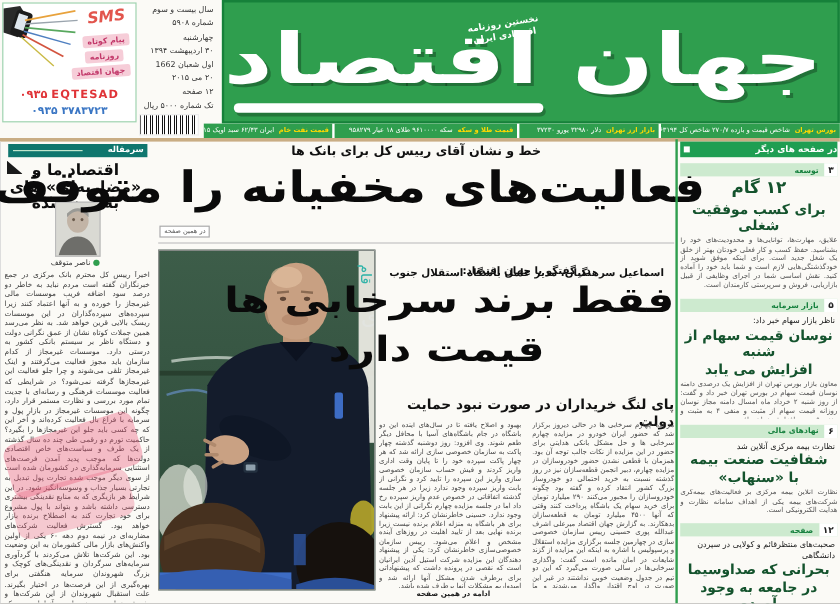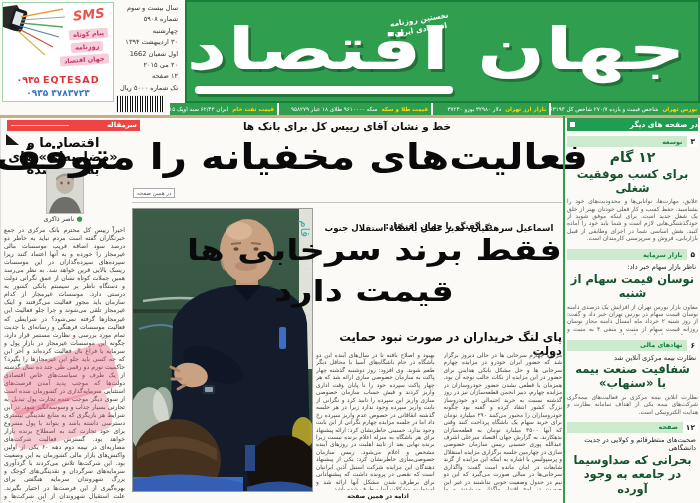--- a/index.html
+++ b/index.html
@@ -21,21 +21,21 @@
   .logo-stroke{left:10px;bottom:9px;width:258px;height:8px;background:#fff;border-radius:4px;box-shadow:2px 3px 0 rgba(0,0,0,.25);}
   .tagline{left:196px;top:15px;width:78px;color:#fff;font-size:7.5px;font-weight:bold;line-height:10px;text-align:center;transform:rotate(-9deg);}
   
   .ticker{left:170px;top:103px;width:530px;height:12px;background:#fff;display:flex;direction:rtl;column-gap:2px;}
   .tick-seg{background:#2f9e4e;height:12px;display:flex;align-items:center;overflow:hidden;white-space:nowrap;padding:0 3px;}
   .tick-label{color:#ffd900;font-size:5.6px;font-weight:bold;margin-left:4px;}
   .tick-val{color:#fff;font-size:5.6px;}
   .tan-rule{left:0;top:115px;width:700px;height:3px;background:#c9ad84;}
   
   .edit-col{left:0;top:118px;width:128px;height:385px;border-left:1px solid #ddd;}
-  .sec-bar{position:absolute;left:6px;top:2px;width:116px;height:11px;background:#ef4444;padding-left:17px;}
+  .sec-bar{position:absolute;left:6px;top:2px;width:116px;height:11px;background:#0f766e;}
   .sec-bar-label{position:absolute;right:3px;top:0;color:#fff;font-size:7px;font-weight:bold;line-height:11px;}
   .sec-bar-line{position:absolute;left:4px;top:5px;width:58px;height:1px;background:#bfe5cc;}
   .flag-icon{position:absolute;left:5px;top:16px;width:13px;height:11px;background:#1a1a1a;clip-path:polygon(0 0,100% 100%,0 100%);}
   .edit-headline{position:absolute;left:2px;top:18px;width:120px;text-align:center;font-weight:bold;font-size:13px;line-height:13.5px;color:#0e0e0e;}
   .author-photo{position:absolute;left:45px;top:50px;width:36px;height:44px;background:#d8d8d2;border:1px solid #bbb;overflow:hidden;}
   .author-name{position:absolute;left:2px;top:97px;width:120px;text-align:center;font-size:6.4px;color:#333;}
   .author-dot{color:#2f9e4e;font-size:7px;}
   .edit-body{position:absolute;left:3px;top:108px;width:121px;height:276px;overflow:hidden;font-size:6.15px;line-height:8.05px;color:#3c3c3c;text-align:justify;}
   .pink-stamp-a{position:absolute;left:4px;top:238px;width:112px;height:46px;background:rgba(233,88,120,.38);border-radius:10px;transform:rotate(-17deg);}
   .pink-stamp-b{position:absolute;left:10px;top:282px;width:100px;height:40px;background:rgba(233,88,120,.30);border-radius:10px;transform:rotate(-14deg);}
@@ -149,21 +149,21 @@
     <div class="author-photo">
       <svg width="36" height="44" viewBox="0 0 36 44">
         <rect width="36" height="44" fill="#d9d9d3"></rect>
         <ellipse cx="18" cy="15" rx="9" ry="10" fill="#c2b4a6"></ellipse>
         <path d="M9,12 Q18,2 27,12 L27,9 Q18,0 9,9 Z" fill="#9a9a96"></path>
         <path d="M2,44 Q6,28 18,28 Q30,28 34,44 Z" fill="#6e6e6a"></path>
         <ellipse cx="14.5" cy="14" rx="1.2" ry="1.4" fill="#6b5c4e"></ellipse>
         <ellipse cx="21.5" cy="14" rx="1.2" ry="1.4" fill="#6b5c4e"></ellipse>
       </svg>
     </div>
-    <div class="author-name"><span class="author-dot">●</span> <span>ناصر ذاکری</span></div>
+    <div class="author-name"><span class="author-dot">●</span> <span>ناصر متوقف</span></div>
     <div class="edit-body rtl">اخیراً رییس کل محترم بانک مرکزی در جمع خبرنگاران گفته است مردم نباید به خاطر دو درصد سود اضافه فریب موسسات مالی غیرمجاز را خورده و به آنها اعتماد کنند زیرا سپرده‌های سپرده‌گذاران در این موسسات ریسک بالایی قرین خواهد شد. به نظر می‌رسد همین جملات کوتاه نشان از عمق نگرانی دولت و دستگاه ناظر بر سیستم بانکی کشور به درستی دارد. موسسات غیرمجاز از کدام سازمان باید مجوز فعالیت می‌گرفتند و اینک غیرمجاز تلقی می‌شوند و چرا جلو فعالیت این غیرمجازها گرفته نمی‌شود؟ در شرایطی که فعالیت موسسات فرهنگی و رسانه‌ای با جدیت تمام مورد بررسی و نظارت مستمر قرار دارد، چگونه این موسسات غیرمجاز در بازار پول و سرمایه با فراغ بال فعالیت کرده‌اند و آخر این که چه کسی باید جلو این غیرمجازها را بگیرد؟ حاکمیت تورم دو رقمی طی چند ده سال گذشته از یک طرف و سیاست‌های خاص اقتصادی دولت‌ها که موجب پدید آمدن فرصت‌های استثنایی سرمایه‌گذاری در کشورمان شده است از سوی دیگر موجب شده تجارت پول تبدیل به تجارتی بسیار جذاب و وسوسه‌انگیز شود. در این شرایط هر بازیگری که به منابع نقدینگی بیشتری دسترسی داشته باشد و بتواند با پول مشروع برای خود تجارت کند به اصطلاح برنده بازار خواهد بود. گسترش فعالیت شرکت‌های مضاربه‌ای در نیمه دوم دهه ۶۰ یکی از اولین واکنش‌های بازار مالی کشورمان به این وضعیت بود. این شرکت‌ها تلاش می‌کردند با گردآوری سرمایه‌های سرگردان و نقدینگی‌های کوچک و بزرگ شهروندان سرمایه هنگفتی برای بهره‌گیری از این فرصت‌ها در اختیار بگیرند. علت استقبال شهروندان از این شرکت‌ها و پذیرش خطر سپردن پول به آنها این بود که فرصت مطمئن‌تری برای سرمایه‌گذاری به ویژه برای صاحبان سرمایه‌های خرد وجود نداشت. از آن دوران تا کنون از یک سو بانک‌ها با تحرک بیشتر و در سایه تبلیغات گسترده توانسته‌اند...</div>
     <div class="pink-stamp-a"></div>
     <div class="pink-stamp-b"></div>
   </div>
 
   <div class="abs lead-kicker">خط و نشان آقای رییس کل برای بانک ها</div>
   <div class="abs lead-headline">فعالیت‌های مخفیانه را متوقف کنید</div>
   <div class="abs lead-tag">در همین صفحه</div>
   <div class="abs center-rule"></div>
 
@@ -244,39 +244,40 @@
       <div class="side-body" style="height:46px;">علایق، مهارت‌ها، توانایی‌ها و محدودیت‌های خود را بشناسید. حفظ کسب و کار فعلی خودتان بهتر از خلق یک شغل جدید است. برای اینکه موفق شوید از خودگذشتگی‌هایی لازم است و شما باید خود را آماده کنید. نقش اساسی شما در اجرای وظایفی از قبیل بازاریابی، فروش و سرپرستی کارمندان است.</div>
     </div>
 
     <div>
       <div class="tagbar">
         <span class="tag-num">۵</span>
         <span class="tag-label">بازار سرمایه</span>
       </div>
       <div class="side-kicker">ناظر بازار سهام خبر داد:</div>
       <div class="side-h side-h-med">نوسان قیمت سهام از شنبه</div>
+      <div class="side-h side-h-med">افزایش می یابد</div>
       <div class="side-body" style="height:31px;">معاون بازار بورس تهران از افزایش یک درصدی دامنه نوسان قیمت سهام در بورس تهران خبر داد و گفت: از روز شنبه ۲ خرداد ماه امسال دامنه مجاز نوسان روزانه قیمت سهام از مثبت و منفی ۴ به مثبت و منفی ۵ درصد افزایش خواهد یافت.</div>
     </div>
 
     <div>
       <div class="tagbar">
         <span class="tag-num">۶</span>
         <span class="tag-label">نهادهای مالی</span>
       </div>
       <div class="side-kicker">نظارت بیمه مرکزی آنلاین شد</div>
       <div class="side-h side-h-med">شفافیت صنعت بیمه</div>
       <div class="side-h side-h-med">با «سنهاب»</div>
       <div class="side-body" style="height:23px;">نظارت آنلاین بیمه مرکزی بر فعالیت‌های بیمه‌گری شرکت‌های بیمه یکی از اهداف سامانه نظارت و هدایت الکترونیکی است.</div>
     </div>
 
     <div>
       <div class="tagbar">
         <span class="tag-num">۱۲</span>
         <span class="tag-label">صفحه</span>
       </div>
-      <div class="side-kicker">صحبت‌های منتظرقائم و کولایی در جدیت دانشگاهی</div>
+      <div class="side-kicker">صحبت‌های منتظرقائم و کولایی در سپردن دانشگاهی</div>
       <div class="side-h side-h-med">بحرانی که صداوسیما</div>
       <div class="side-h side-h-med">در جامعه به وجود آورده</div>
 
     </div>
   </div>
 
 </div>
 
 </body></html>

